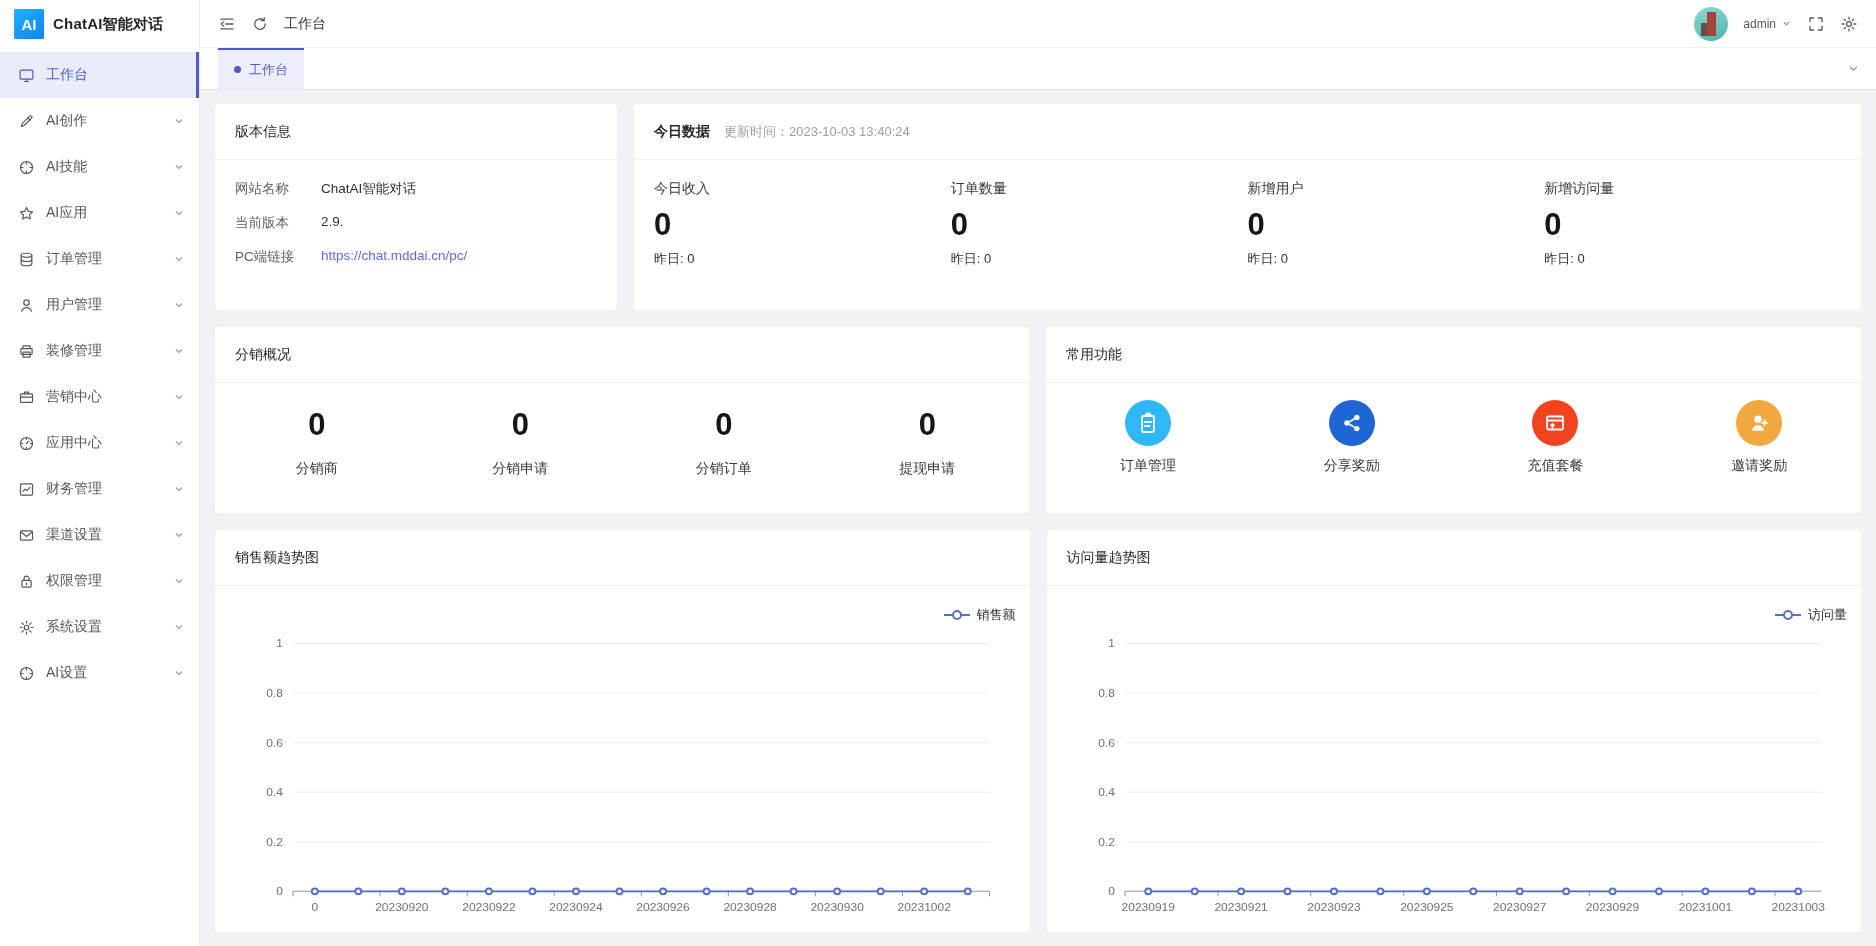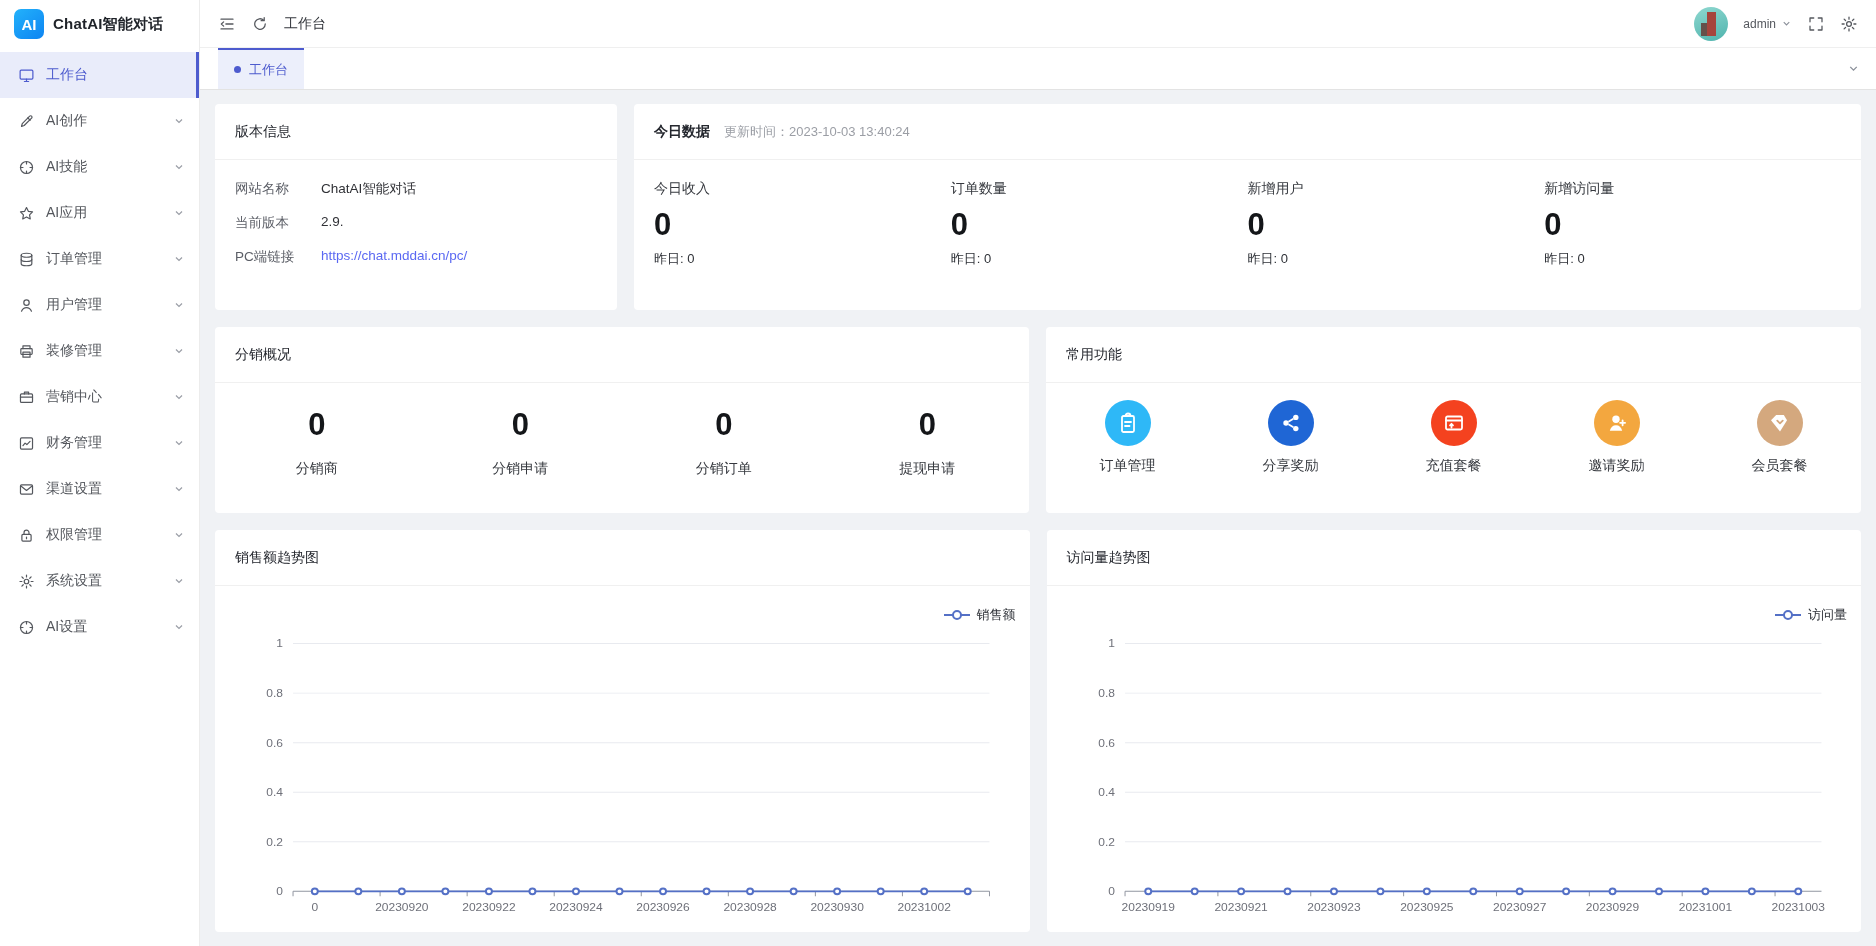--- a/index.html
+++ b/index.html
@@ -2,21 +2,21 @@
 <html><head>
 <meta charset="utf-8">
 <style>
   * { box-sizing: border-box; margin: 0; padding: 0; }
   html,body { width:1876px; height:946px; overflow:hidden; }
   body { font-family:"Liberation Sans","DejaVu Sans",sans-serif; display:flex; background:#f0f2f5; color:#303133; }
 
   
   .sidebar { width:200px; background:#fff; border-right:1px solid #ececec; display:flex; flex-direction:column; flex-shrink:0; }
   .logo-row { height:48px; display:flex; align-items:center; gap:9px; padding:0 14px; flex-shrink:0; }
-  .logo-badge { width:30px; height:30px; border-radius:7px; background:linear-gradient(140deg,#23b2fb,#0d84f2); color:#fff; font-weight:bold; font-size:15px; display:flex; align-items:center; justify-content:center; }
+  .logo-badge { width:30px; height:30px; border-radius:1px; background:linear-gradient(140deg,#23b2fb,#0d84f2); color:#fff; font-weight:bold; font-size:15px; display:flex; align-items:center; justify-content:center; }
   .logo-title { font-size:15px; font-weight:bold; color:#1f2329; letter-spacing:.2px; }
   .menu { flex:1; padding-top:4px; overflow:hidden; }
   .menu-item { height:46px; display:flex; align-items:center; gap:11px; padding:0 14px 0 18px; font-size:14px; color:#54575d; cursor:pointer; position:relative; }
   .menu-item .mi { width:17px; height:17px; flex-shrink:0; }
   .menu-item .mlabel { flex:1; }
   .menu-item .chev { width:12px; height:12px; color:#9a9ea6; }
   .menu-item.active { background:#e9ecfa; color:#4d5bce; }
   .menu-item.active::after { content:''; position:absolute; right:0; top:0; bottom:0; width:3px; background:#4d5bce; }
   .mi, .tico { stroke:currentColor; fill:none; stroke-width:1.7; stroke-linecap:round; stroke-linejoin:round; }
 
@@ -174,20 +174,30 @@
         <svg class="mi" viewBox="0 0 24 24">
             <rect x="3.5" y="7" width="17" height="12" rx="1.5"></rect>
             <path d="M9 7V4.5h6V7M3.5 11.5h17"></path>
           </svg>
         <span class="mlabel">营销中心</span>
         <svg class="chev" viewBox="0 0 24 24" fill="none" stroke="currentColor" stroke-width="2.4">
             <path d="m6 9 6 6 6-6"></path>
           </svg>
       </div>
 
+      <div class="menu-item">
+        <svg class="mi" viewBox="0 0 24 24">
+            <circle cx="12" cy="12" r="8.5"></circle>
+            <path d="M12 3.5V6.5M12 17.5v3M3.5 12h3M17.5 12h3M12 12l3-3"></path>
+          </svg>
+        <span class="mlabel">应用中心</span>
+        <svg class="chev" viewBox="0 0 24 24" fill="none" stroke="currentColor" stroke-width="2.4">
+            <path d="m6 9 6 6 6-6"></path>
+          </svg>
+      </div>
 
       <div class="menu-item">
         <svg class="mi" viewBox="0 0 24 24">
             <rect x="3.5" y="4" width="17" height="16" rx="1.5"></rect>
             <path d="M7 15l3-3.5 2.5 2L17 9"></path>
           </svg>
         <span class="mlabel">财务管理</span>
         <svg class="chev" viewBox="0 0 24 24" fill="none" stroke="currentColor" stroke-width="2.4">
             <path d="m6 9 6 6 6-6"></path>
           </svg>
@@ -396,29 +406,20 @@
             </div>
             <div class="qitem">
               <div class="qcircle" style="background:#f3a73f">
                 <svg viewBox="0 0 24 24">
                     <circle cx="11" cy="8.3" r="3.7" fill="#fff"></circle>
                     <path d="M4.8 19.8c.8-3.7 3.1-5.6 6.2-5.6s5.4 1.9 6.2 5.6z" fill="#fff"></path>
                     <path d="M17.6 9.3v5M15.1 11.8h5" stroke="#fff" stroke-width="1.8" fill="none" stroke-linecap="round"></path>
                   </svg>
               </div>
               <div class="qlabel">邀请奖励</div>
-            </div>
-            <div class="qitem">
-              <div class="qcircle" style="background:#d4a87e">
-                <svg viewBox="0 0 24 24">
-                    <path d="M8.2 4h7.6l3.2 5.2L12 20.5 3 9.2z" fill="#fff"></path>
-                    <path d="m9.3 9.7 2.7 2.7 2.7-2.7" stroke="#d4a87e" stroke-width="1.8" fill="none" stroke-linecap="round" stroke-linejoin="round"></path>
-                  </svg>
-              </div>
-              <div class="qlabel">会员套餐</div>
             </div>
           </div>
         </div>
       </div>
 
       <div class="row3">
         <div class="card chart-card">
           <div class="card-head">销售额趋势图</div>
           <div class="chart-body">
             <div class="legend">

